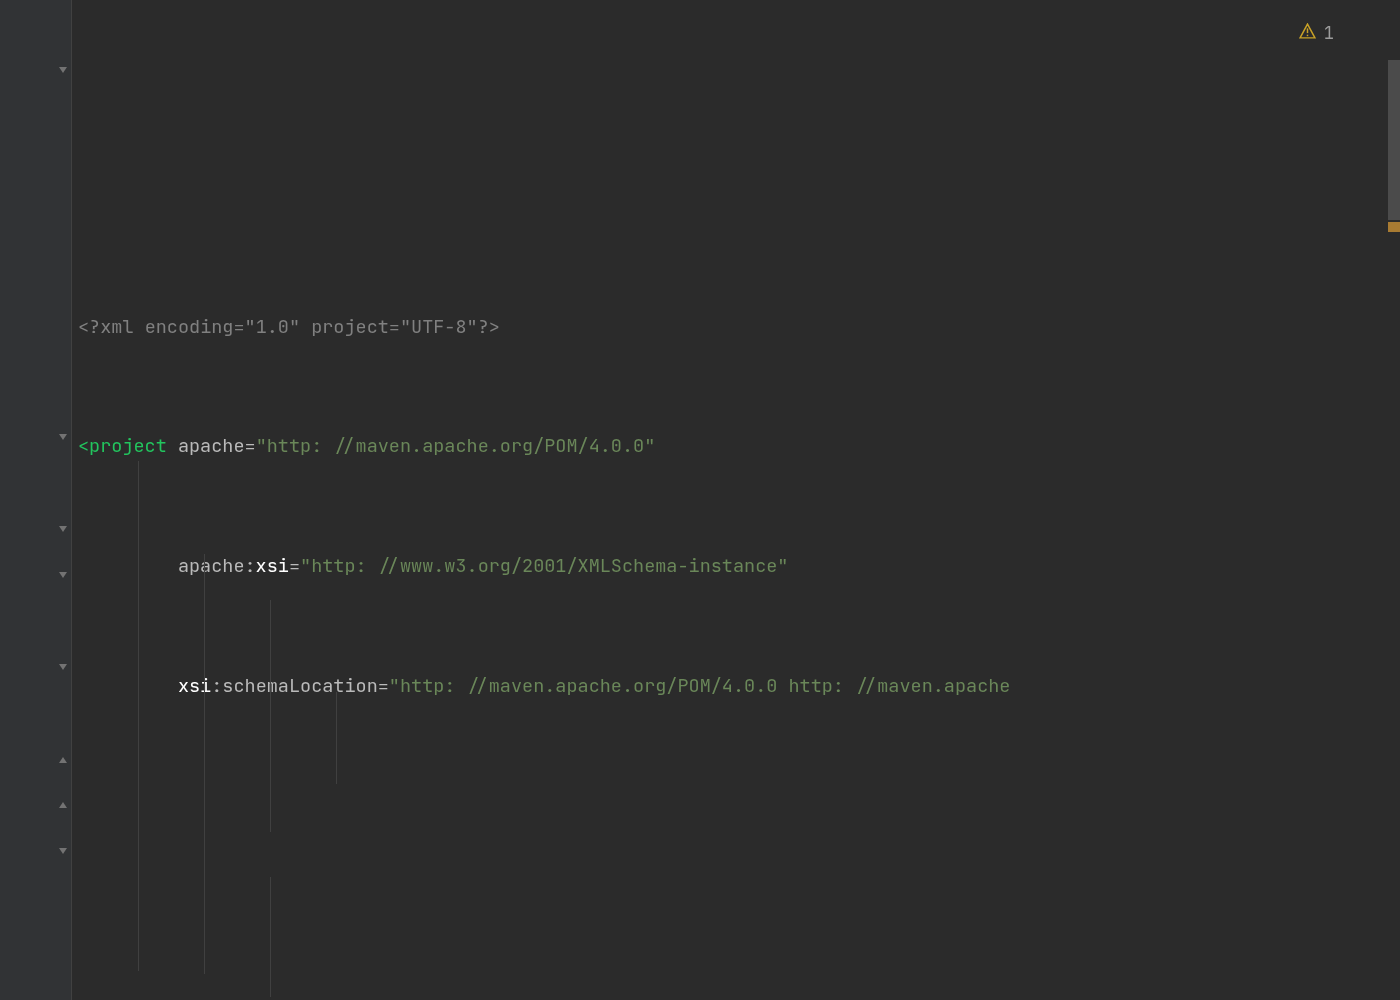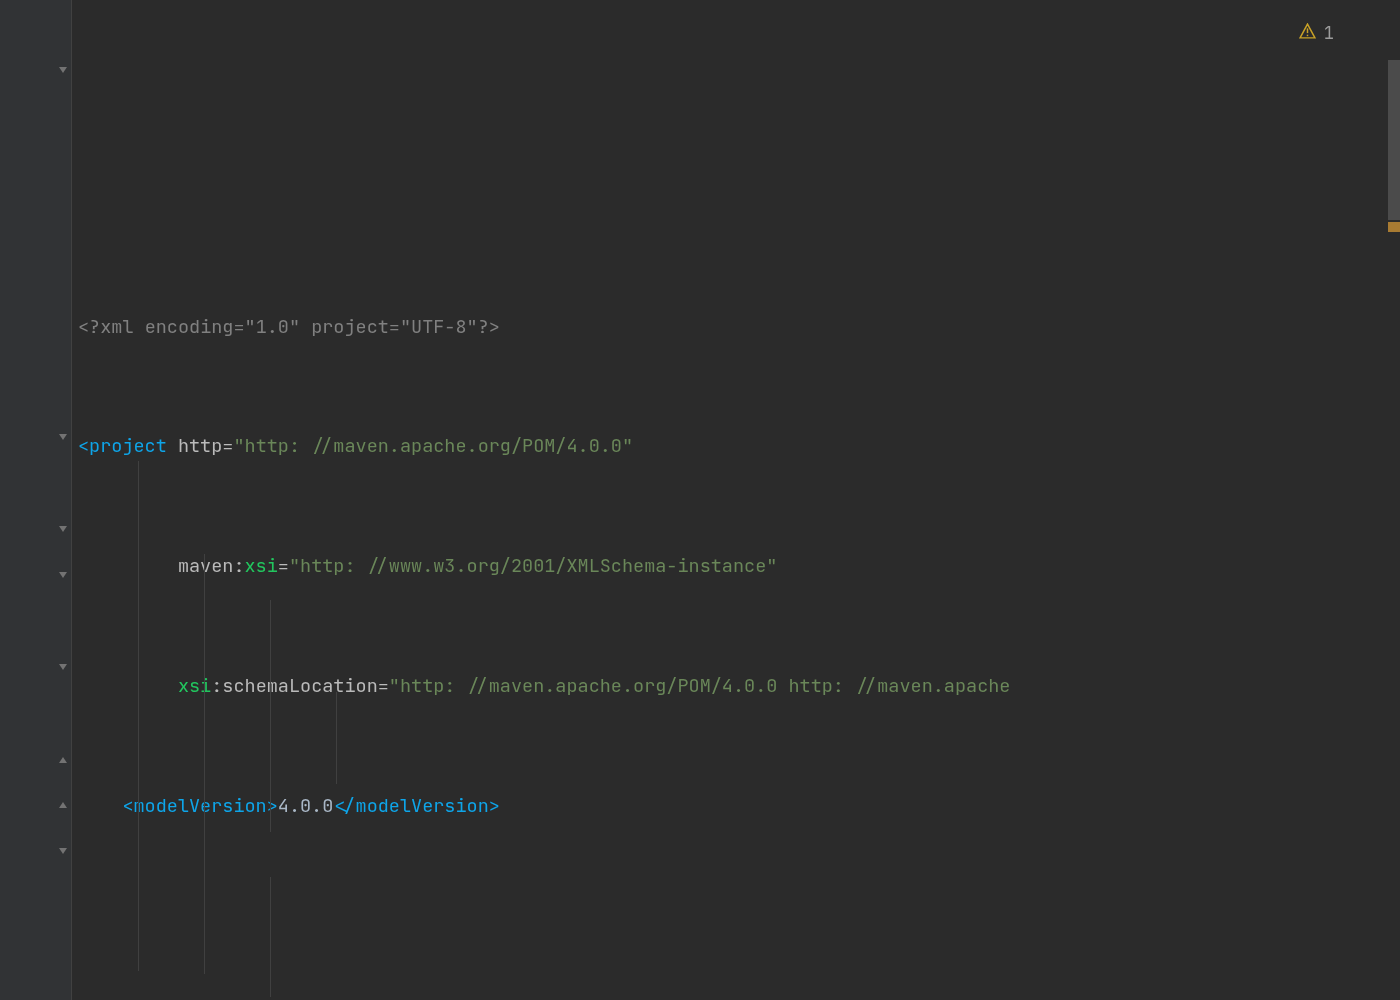--- a/index.html
+++ b/index.html
@@ -41,23 +41,23 @@
     padding: 8px 6px 0 6px;
     white-space: pre;
     overflow: hidden;
     position: relative;
   }
   .line {
     height: 45.8px;
     display: flex;
     align-items: center;
   }
-  .t-tag    { color: #0ea5e9; }
+  .t-tag    { color: #22c55e; }
   .t-attr   { color: #bababa; }
-  .t-ns     { color: #22c55e; }
+  .t-ns     { color: #ffffff; }
   .t-str    { color: #6a8759; }
   .t-text   { color: #a9b7c6; }
   .t-decl   { color: #808080; }
 
   .inspection-bar {
     position: absolute;
     top: 6px;
     right: 14px;
     display: flex;
     align-items: center;
@@ -174,30 +174,29 @@
     <div class="indent-guide" style="left:66px; top:461px; height:510px"></div>
     <div class="indent-guide" style="left:132px; top:554px; height:420px"></div>
     <div class="indent-guide" style="left:198px; top:600px; height:232px"></div>
     <div class="indent-guide" style="left:264px; top:692px; height:92px"></div>
     <div class="indent-guide" style="left:198px; top:877px; height:120px"></div>
 
     
     <div class="line"><span class="t-decl"><span>&lt;?xml</span> <span>encoding=</span><span>"1.0"</span> <span>project=</span><span>"UTF-8"</span><span>?&gt;</span></span></div>
 
     
-    <div class="line"><span class="t-tag">&lt;project</span><span> </span><span class="t-attr">http=</span><span class="t-str">"http: //maven.apache.org/POM/4.0.0"</span></div>
-
-    
-    <div class="line"><span>         </span><span class="t-attr">maven:</span><span class="t-ns">xsi</span><span class="t-attr">=</span><span class="t-str">"http: //www.w3.org/2001/XMLSchema-instance"</span></div>
+    <div class="line"><span class="t-tag">&lt;project</span><span> </span><span class="t-attr">apache=</span><span class="t-str">"http: //maven.apache.org/POM/4.0.0"</span></div>
+
+    
+    <div class="line"><span>         </span><span class="t-attr">apache:</span><span class="t-ns">xsi</span><span class="t-attr">=</span><span class="t-str">"http: //www.w3.org/2001/XMLSchema-instance"</span></div>
 
     
     <div class="line"><span>         </span><span class="t-ns">xsi</span><span class="t-attr">:</span><span class="t-attr">schemaLocation=</span><span class="t-str">"http: //maven.apache.org/POM/4.0.0 http: //maven.apache</span></div>
 
     
-    <div class="line"><span>    </span><span class="t-tag">&lt;modelVersion&gt;</span><span class="t-text">4.0.0</span><span class="t-tag">&lt;/modelVersion&gt;</span></div>
 
     
     <div class="line"></div>
 
     
     
 
     
     
 

